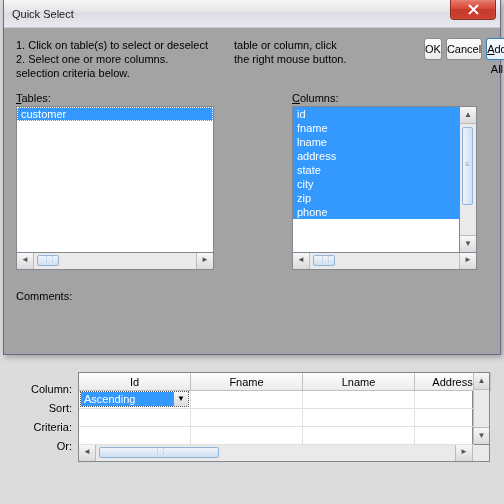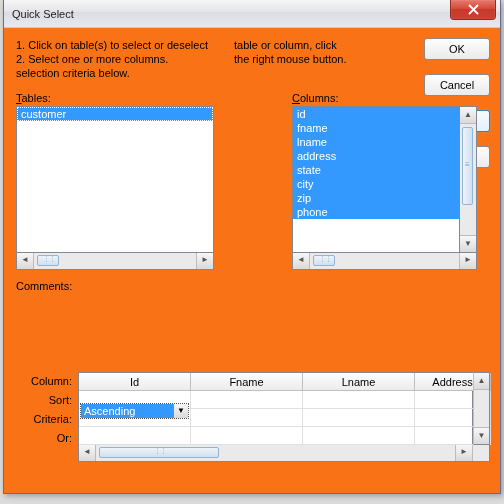--- a/index.html
+++ b/index.html
@@ -1,19 +1,19 @@
 <!DOCTYPE html>
 <html><head>
 <meta charset="utf-8">
 <style>
   * { box-sizing: border-box; font-family: "Segoe UI", Tahoma, sans-serif; font-size: 11px; }
   body { margin: 0; padding: 0; background: #dcdcdc; width: 504px; height: 504px; overflow: hidden; }
   .window {
-    position: absolute; left: 3px; top: 0; width: 498px; height: 494px;
-    background: #f97316;
+    position: absolute; left: 3px; top: 0; width: 498px; height: 355px;
+    background: #a3a3a3;
     border: 1px solid #6a6a8a; border-top: none;
     box-shadow: 2px 2px 6px rgba(0,0,0,0.3);
   }
   .titlebar {
     height: 28px;
     background: linear-gradient(#f6f6f6, #e4e4e8 45%, #dcdce4 46%, #e8e8ee);
     border-bottom: 1px solid #c8c8d4;
     display: flex; align-items: center; padding-left: 8px;
     position: relative;
   }
@@ -25,21 +25,21 @@
     border: 1px solid #8a2d22; border-top: none;
     border-radius: 0 0 4px 4px;
     color: #fff; text-align: center; line-height: 18px; font-size: 12px;
     box-shadow: inset 0 0 1px rgba(255,255,255,0.6);
   }
   .content { position: absolute; top: 28px; left: 0; right: 0; bottom: 0; padding: 10px 10px 10px 12px; }
   .instructions { display: flex; gap: 16px; }
   .instructions .col1 { width: 202px; }
   .instructions .col2 { width: 140px; }
   .instructions div { line-height: 14px; color: #000; }
-  .btn-stack { position: absolute; right: 10px; top: 10px; width: 66px; display: flex; flex-direction: column; gap: 14px; }
+  .btn-stack { position: absolute; right: 10px; top: 10px; width: 66px; display: flex; flex-direction: row; gap: 4px; }
   .btn {
     height: 22px; border: 1px solid #8a8a8a;
     background: linear-gradient(#fdfdfd, #ebebeb);
     border-radius: 3px; text-align: center; line-height: 20px; cursor: default;
   }
   .btn.focus { border: 1px solid #3c7fb1; box-shadow: 0 0 2px #6bb3e0; background: linear-gradient(#f7fbff,#e4f0fb); }
   .label { color: #000; margin-top: 4px; margin-bottom: 2px; }
   .listbox {
     background: #fff; border: 1px solid #828790;
     width: 198px; height: 147px; overflow: hidden; position: relative;
@@ -59,34 +59,34 @@
   .vscroll .thumb::after { content:"≡"; position:absolute; left:2px; top:32px; color:#7da6cc; font-size:8px;}
   .hscroll {
     height: 17px; background:#eaeaea; border:1px solid #828790; border-top:none; position:relative;
   }
   .hscroll .arrow { position:absolute; top:0; height:100%; width:17px; background:linear-gradient(#f7f7f7,#dadada); text-align:center; line-height:14px; font-size:8px; color:#555;}
   .hscroll .arrow.left{left:0;border-right:1px solid #bcbcbc;}
   .hscroll .arrow.right{right:0;border-left:1px solid #bcbcbc;}
   .hscroll .thumb { position:absolute; top:2px; left:20px; height:11px; width:22px; background:linear-gradient(#eef3f9,#cfe0f0); border:1px solid #93b4d6; border-radius:2px;}
   .hscroll .thumb::after { content:"⋮⋮"; position:absolute; left:5px; top:-1px; color:#7da6cc; font-size:7px; letter-spacing:-1px;}
   .two-lists { display:flex; gap:14px; margin-top:2px;justify-content:space-between; }
-  .comments-lbl { margin-top: 10px; }
+  .comments-lbl { margin-top: 20px; }
   .grid-area { position:absolute; left:12px; right:10px; top: 344px; }
-  .row-labels { position:absolute; left:0; top:0; width:60px; text-align:right; }
+  .row-labels { position:absolute; left:0; top:8px; width:60px; text-align:right; }
   .row-labels div { height:19px; line-height:19px; padding-right:4px; }
   .grid-wrap { position:absolute; left:62px; right:0; top:0; }
   .grid {
     border:1px solid #828790; background:#fff; display:grid;
     grid-template-columns: 112px 112px 112px 76px;
     grid-template-rows: 18px 18px 18px 18px;
   }
   .grid .hdr { border-right:1px solid #c0c0c0; border-bottom:1px solid #c0c0c0; background:linear-gradient(#fdfdfd,#ececec); text-align:center; line-height:18px; }
   .grid .cell { border-right:1px solid #e0e0e0; border-bottom:1px solid #e0e0e0; position:relative; }
   .combo {
-    position:absolute; left:1px; top:12px; right:1px; height:16px;
+    position:absolute; left:1px; top:0px; right:1px; height:16px;
     border:1px dotted #555; display:flex;
   }
   .combo .val { flex:1; background:#3399ff; color:#fff; padding:0 3px; line-height:14px; }
   .combo .dd { width:15px; background:linear-gradient(#f7f7f7,#dadada); border-left:1px solid #8a8a8a; text-align:center; line-height:13px; font-size:8px;}
   .grid-vscroll { position:absolute; right:0; top:0; width:17px; height:73px; background:#eaeaea; border:1px solid #828790; border-left:1px solid #c0c0c0;}
   .grid-vscroll .arrow{position:absolute;left:0;width:100%;height:17px;background:linear-gradient(#f7f7f7,#dadada);text-align:center;line-height:15px;font-size:8px;color:#555;}
   .grid-vscroll .arrow.top{top:0;border-bottom:1px solid #bcbcbc;}
   .grid-vscroll .arrow.bottom{bottom:0;border-top:1px solid #bcbcbc;}
   .grid-hscroll { position:absolute; left:0; right:0; top:73px; height:17px; background:#eaeaea; border:1px solid #828790; border-top:none;}
   .grid-hscroll .arrow{position:absolute;top:0;height:100%;width:17px;background:linear-gradient(#f7f7f7,#dadada);text-align:center;line-height:14px;font-size:8px;color:#555;}

